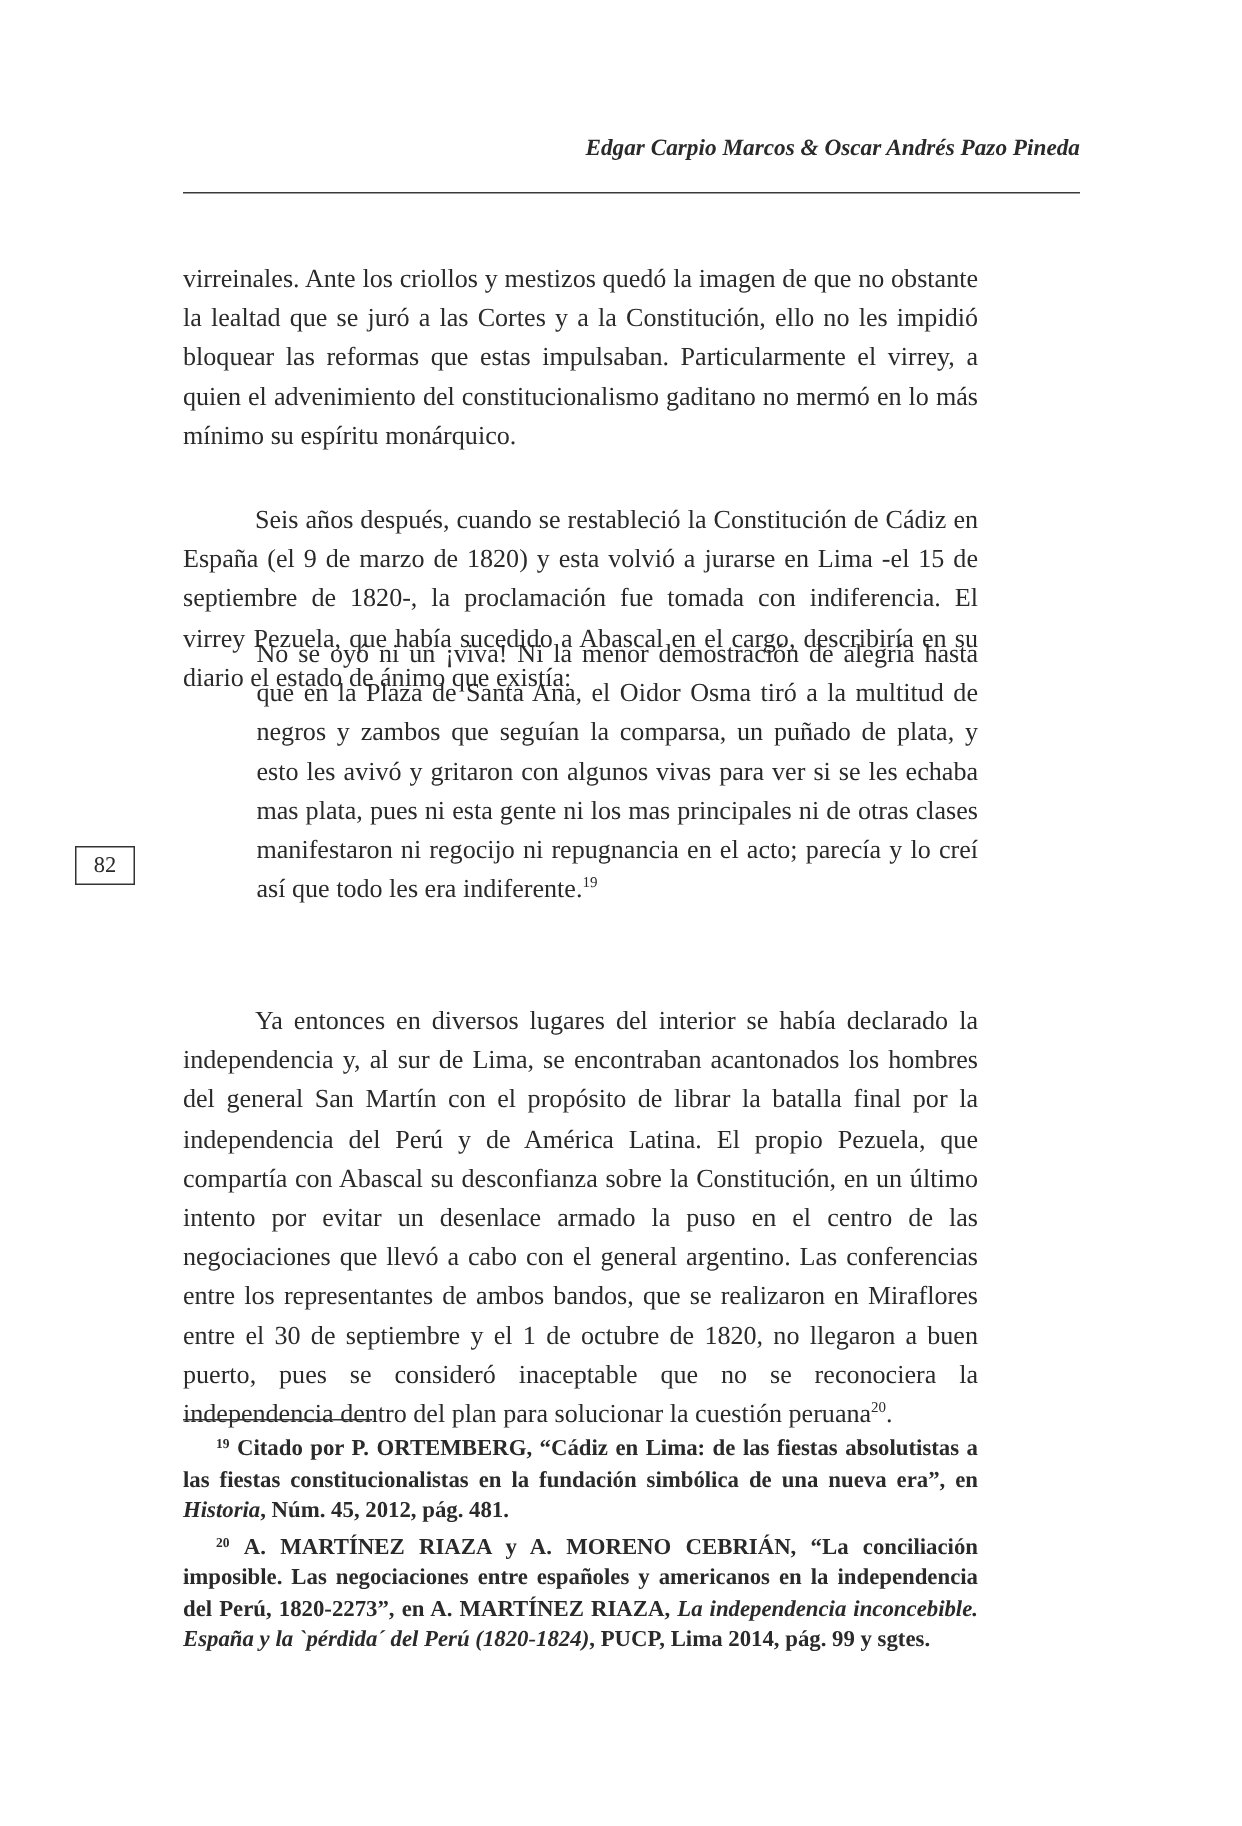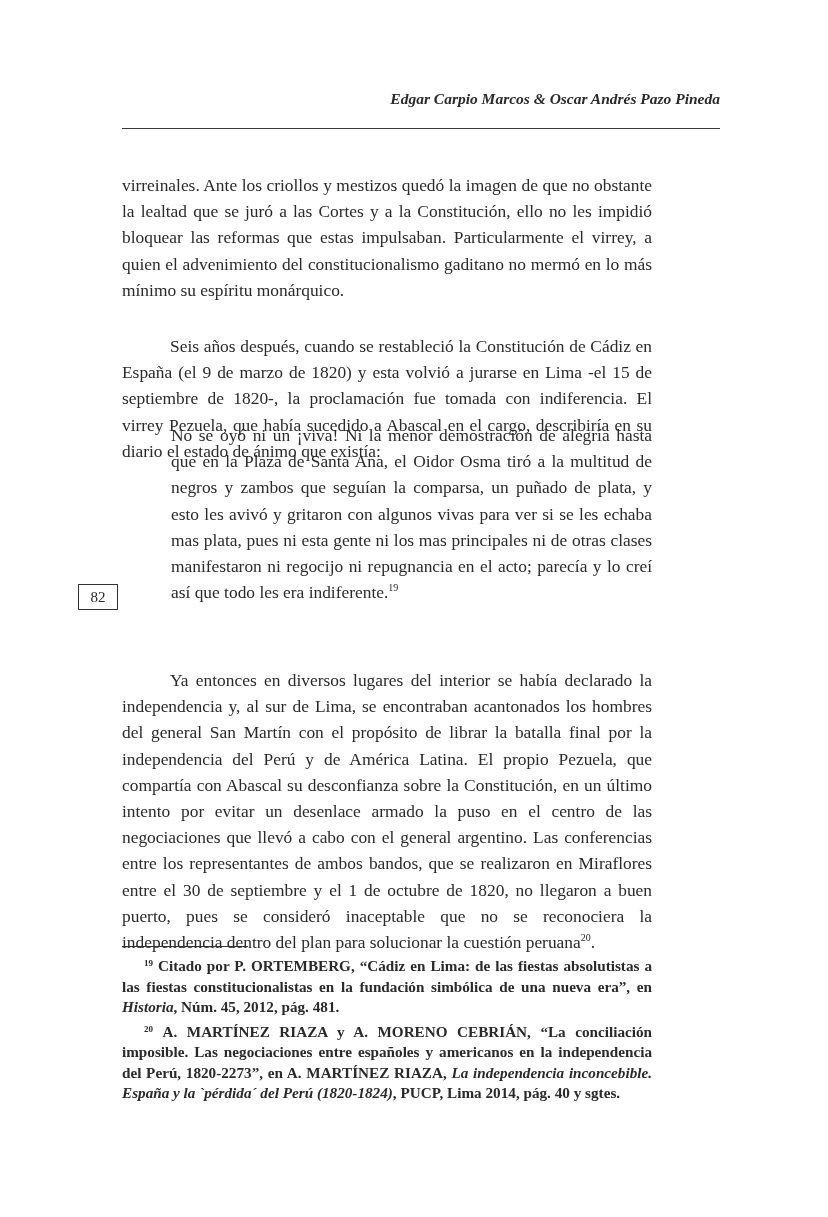--- a/index.html
+++ b/index.html
@@ -13,23 +13,23 @@
     .body-text { position: absolute; left: 122px; width: 530px; font-size: 17.4px;
                  line-height: 26.2px; text-align: justify; margin-top: 27px; }
     .body-text p { margin: 0; }
     .indent { text-indent: 48px; }
     #p1 { top: 145px; }
     #p2 { top: 306px; }
     #quote { position: absolute; left: 171px; top: 422px; width: 481px;
              font-size: 17.4px; line-height: 26.2px; text-align: justify; }
     #p3 { top: 640px; }
     sup { font-size: 10px; line-height: 0; vertical-align: 7px; }
-    .page-num { position: absolute; left: 50px; top: 584px; width: 38px; height: 24px;
+    .page-num { position: absolute; left: 50px; top: 564px; width: 38px; height: 24px;
                 border: 1.5px solid #333; text-align: center; font-size: 15px;
-                line-height: 24px; color: #2a2a2a; margin-left: 28px; }
+                line-height: 24px; color: #2a2a2a; }
     .fn-rule { position: absolute; left: 122px; top: 946px; width: 126px; height: 0;
                border-top: 1.4px solid #333; }
     .footnotes { position: absolute; left: 122px; top: 956px; width: 530px;
                  font-size: 15.2px; line-height: 20.5px; text-align: justify; }
     .footnotes p { margin: 0 0 4px 0; text-indent: 22px; font-weight: bold; }
     .footnotes sup { font-size: 9px; vertical-align: 5px; }
     .it { font-style: italic; }
   </style>
 </head>
 <body>
@@ -52,14 +52,14 @@
 <div class="page-num">82</div>
 
 <div class="body-text" id="p3">
   <p class="indent"><span>Ya entonces en diversos lugares del interior se había declarado la independencia y, al sur de Lima, se encontraban acantonados los hombres del general San Martín con el propósito de librar la batalla final por la independencia del Perú y de América Latina. El propio Pezuela, que compartía con Abascal su desconfianza sobre la Constitución, en un último intento por evitar un desenlace armado la puso en el centro de las negociaciones que llevó a cabo con el general argentino. Las conferencias entre los representantes de ambos bandos, que se realizaron en Miraflores entre el 30 de septiembre y el 1 de octubre de 1820, no llegaron a buen puerto, pues se consideró inaceptable que no se reconociera la independencia dentro del plan para solucionar la cuestión peruana</span><sup>20</sup><span>.</span></p>
 </div>
 
 <div class="fn-rule"></div>
 
 <div class="footnotes">
   <p><sup>19</sup>&nbsp;<span>Citado por P. ORTEMBERG, “Cádiz en Lima: de las fiestas absolutistas a las fiestas constitucionalistas en la fundación simbólica de una nueva era”, en </span><span class="it">Historia</span><span>, Núm. 45, 2012, pág. 481.</span></p>
-  <p><sup>20</sup>&nbsp;<span>A. MARTÍNEZ RIAZA y A. MORENO CEBRIÁN, “La conciliación imposible. Las negociaciones entre españoles y americanos en la independencia del Perú, 1820-2273”, en A. MARTÍNEZ RIAZA, </span><span class="it">La independencia inconcebible. España y la `pérdida´ del Perú (1820-1824)</span><span>, PUCP, Lima 2014, pág. 40 y sgtes.</span></p>
+  <p><sup>20</sup>&nbsp;<span>A. MARTÍNEZ RIAZA y A. MORENO CEBRIÁN, “La conciliación imposible. Las negociaciones entre españoles y americanos en la independencia del Perú, 1820-2273”, en A. MARTÍNEZ RIAZA, </span><span class="it">La independencia inconcebible. España y la `pérdida´ del Perú (1820-1824)</span><span>, PUCP, Lima 2014, pág. 99 y sgtes.</span></p>
 </div>
 
 </body></html>

